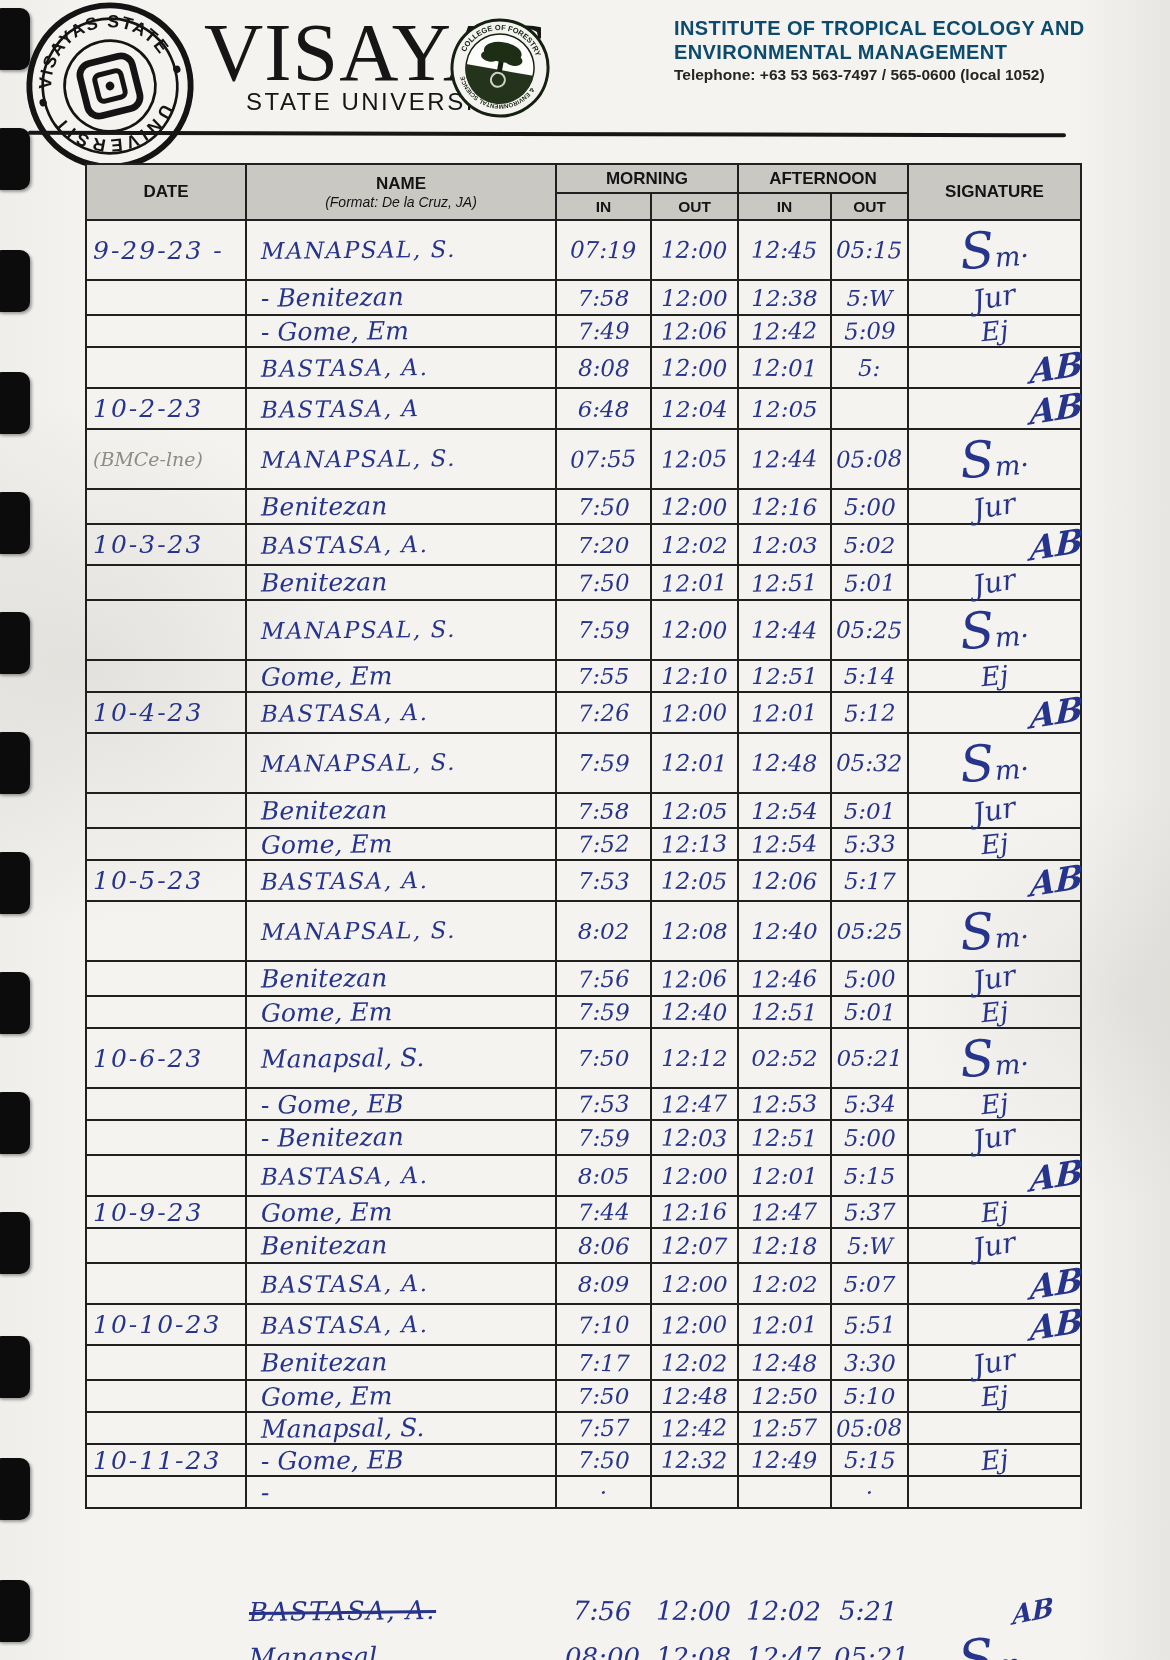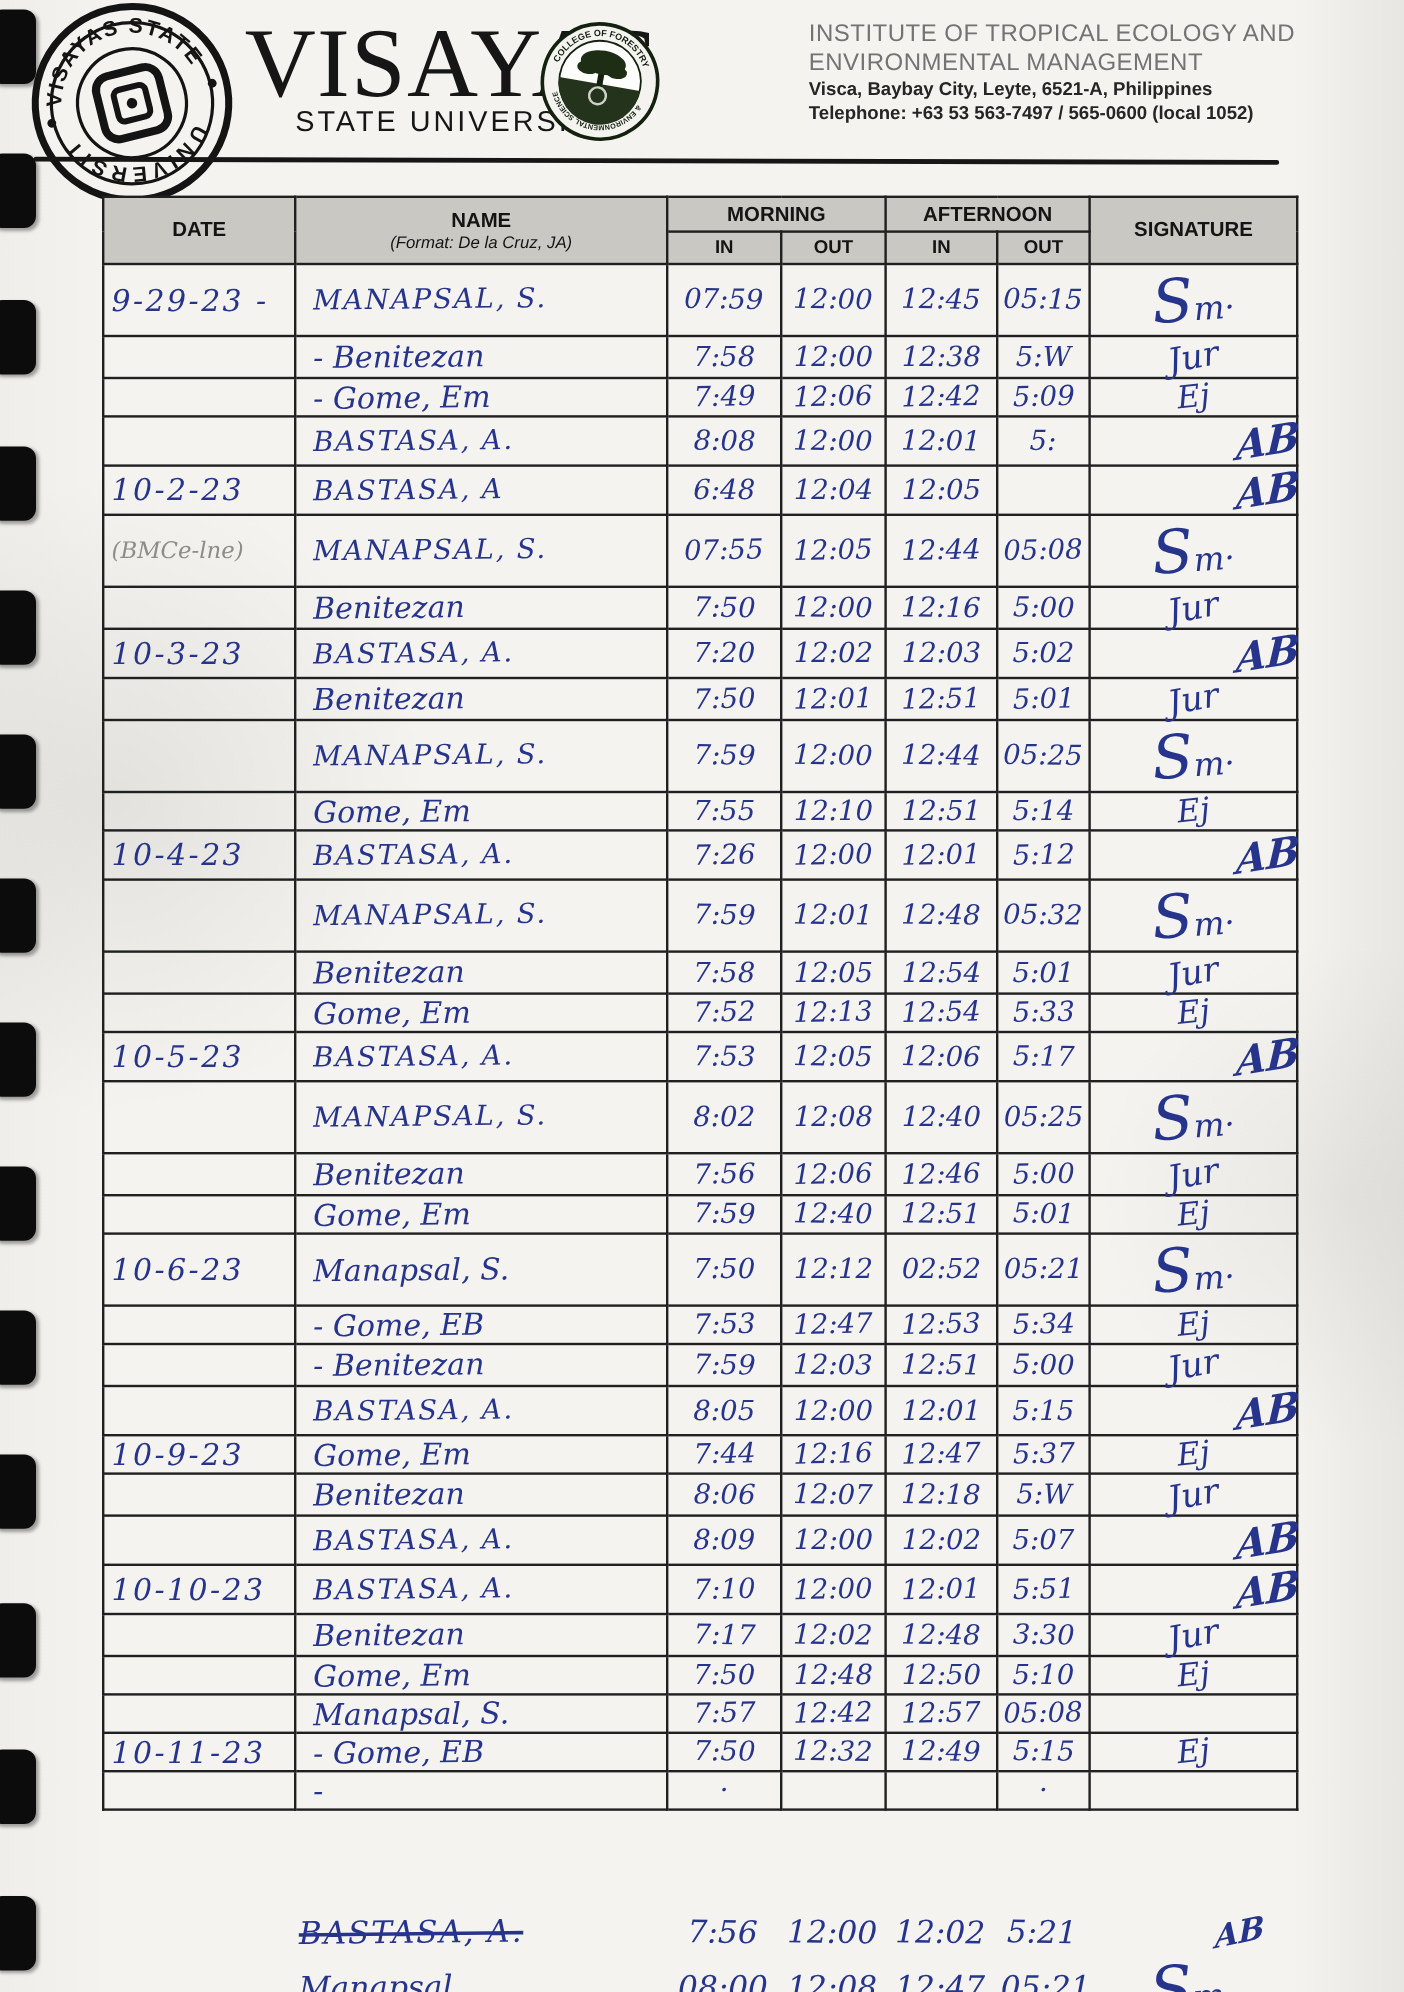--- a/index.html
+++ b/index.html
@@ -18,21 +18,21 @@
   .letterhead{position:absolute;top:0;left:0;width:1170px;height:150px;}
   .seal{position:absolute;}
   .seal svg{display:block;}
   .vsu-seal{left:26px;top:2px;width:168px;height:168px;transform:rotate(-14deg);}
   .forestry-seal{left:450px;top:18px;width:100px;height:100px;transform:rotate(10deg);}
   .iteem-seal{left:551px;top:24px;width:108px;height:95px;}
   .wordmark{position:absolute;left:204px;top:12px;width:400px;}
   .visayas{font-family:"Liberation Serif",serif;font-size:82px;font-weight:400;letter-spacing:1px;line-height:1;color:#161616;}
   .state-univ{font-family:"Liberation Sans",sans-serif;font-size:24px;letter-spacing:2.5px;color:#161616;margin:-6px 0 0 42px;}
   .institute{position:absolute;left:674px;top:16px;width:480px;line-height:1.22;}
-  .inst-title{font-size:20px;font-weight:normal;letter-spacing:.4px;color:#737373;}
+  .inst-title{font-size:20px;font-weight:bold;letter-spacing:.4px;color:#0c4a6e;}
   .inst-line{font-size:15.5px;font-weight:bold;color:#252525;margin-top:1px;}
   .rule{position:absolute;top:132px;left:28px;width:1038px;height:4px;background:#161616;border-radius:2px/50%;transform:rotate(.15deg);}
   
   .sheet{position:absolute;left:85px;top:163px;width:995px;}
   table.att{border-collapse:collapse;table-layout:fixed;width:995px;}
   table.att th,table.att td{border:2px solid #202020;padding:0 4px;overflow:visible;}
   table.att thead th{background:#c9c8c3;font-size:17px;font-weight:bold;color:#141414;text-align:center;}
   th.h-name .fmt{display:block;font-size:14px;font-weight:normal;font-style:italic;}
   table.att thead tr.sub th{font-size:15.5px;height:25px;}
   table.att thead tr.top th{height:27px;}
@@ -136,21 +136,20 @@
       <text class="seal-text" font-size="6" fill="#14210f">
         <textPath href="#forArcB" startOffset="6%">&amp; ENVIRONMENTAL SCIENCE</textPath>
       </text>
     </svg>
   </div>
 
 
   <div class="institute">
     <div class="inst-title">INSTITUTE OF TROPICAL ECOLOGY AND</div>
     <div class="inst-title">ENVIRONMENTAL MANAGEMENT</div>
-    <div class="inst-line">Visca, Baybay City, Leyte, 6521-A, Philippines</div>
     <div class="inst-line">Telephone: +63 53 563-7497 / 565-0600 (local 1052)</div>
   </div>
 </header>
 
 <div class="rule"></div>
 
 <div class="sheet">
   <table class="att">
     <colgroup>
       <col class="c-date">
@@ -176,21 +175,21 @@
         <th>IN</th>
         <th>OUT</th>
         <th>IN</th>
         <th>OUT</th>
       </tr>
     </thead>
     <tbody id="main-rows">
         <tr>
           <td class="cell-date"><span class="hand">9-29-23 -</span></td>
           <td class="cell-name"><span class="hand caps">MANAPSAL, S.</span></td>
-          <td class="cell-time"><span class="hand">07:59</span></td>
+          <td class="cell-time"><span class="hand">07:19</span></td>
           <td class="cell-time"><span class="hand">12:00</span></td>
           <td class="cell-time"><span class="hand">12:45</span></td>
           <td class="cell-time"><span class="hand">05:15</span></td>
           <td class="cell-sig"><span class="hand sm sig sm">Sm·</span></td>
         </tr>
         <tr>
           <td class="cell-date"><span class="hand"></span></td>
           <td class="cell-name"><span class="hand">- Benitezan</span></td>
           <td class="cell-time"><span class="hand">7:58</span></td>
           <td class="cell-time"><span class="hand">12:00</span></td>

